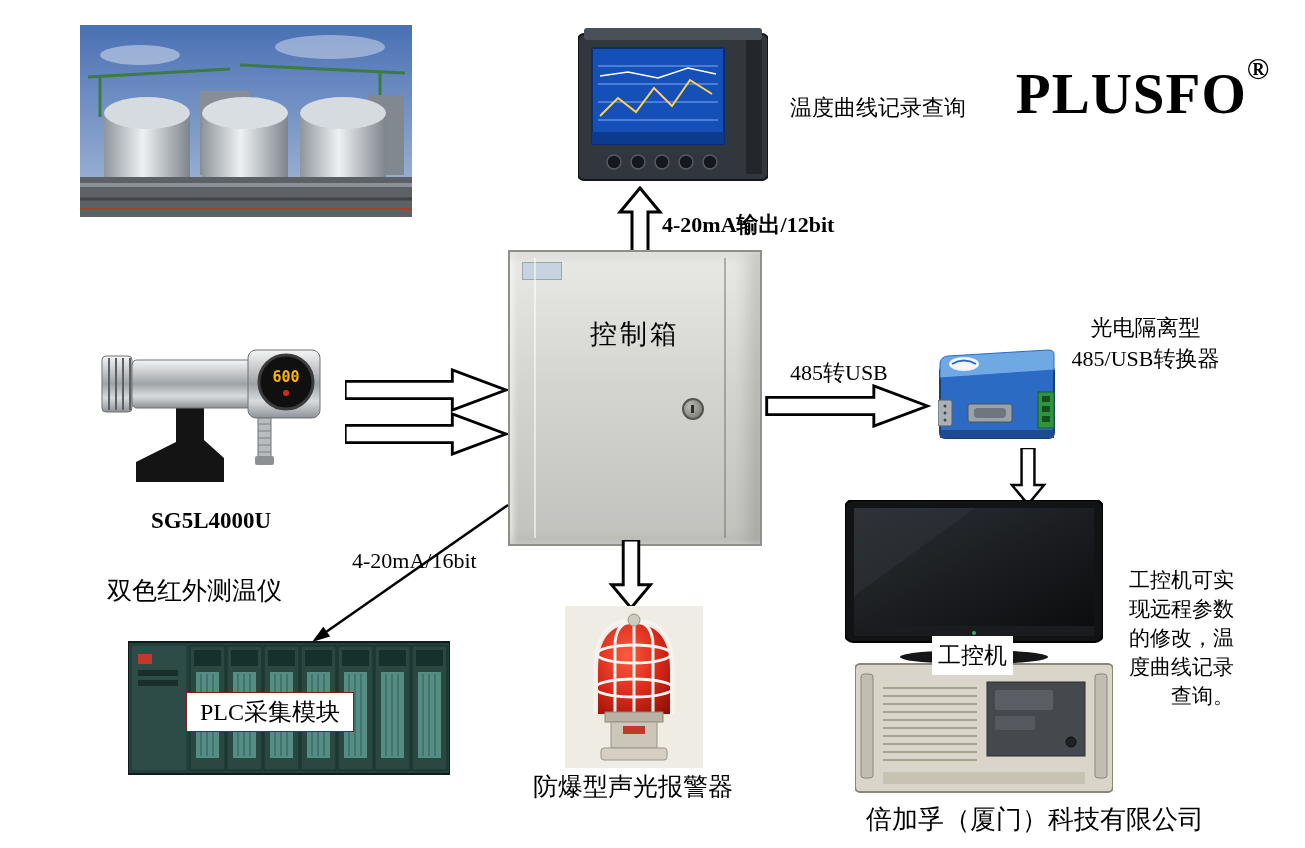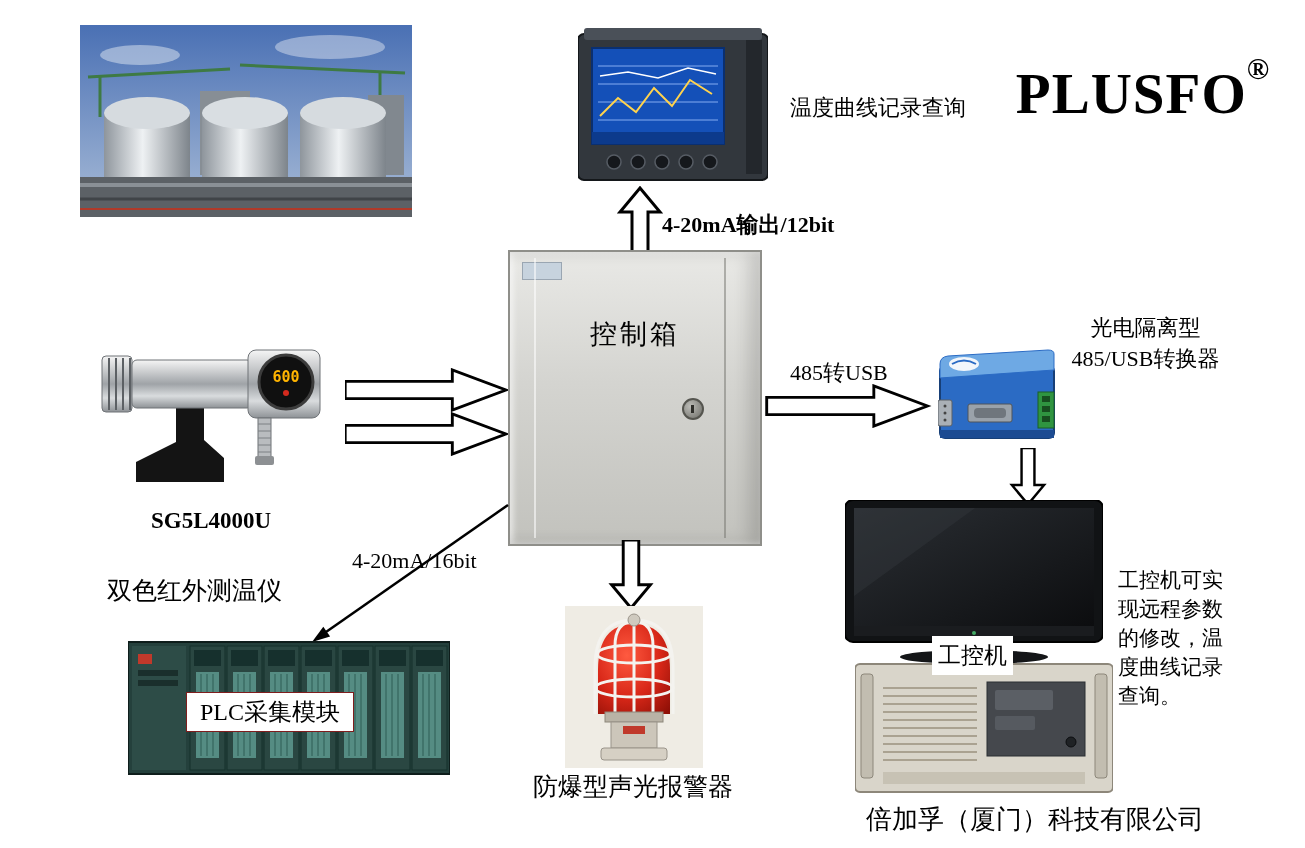--- a/index.html
+++ b/index.html
@@ -1,20 +1,20 @@
 <!DOCTYPE html>
 <html><head>
 <meta charset="utf-8">
 <style>
   html,body{margin:0;padding:0;background:#ffffff;}
   #canvas{position:relative;width:1305px;height:848px;background:#ffffff;overflow:hidden;
           font-family:"Liberation Serif",serif;color:#000;}
   .abs{position:absolute;}
   .lbl{font-family:"Liberation Serif",serif;color:#000;white-space:nowrap;}
-  .lbl.wrap{white-space:normal;}
+  .lbl.wrap{white-space:normal;text-align:right;}
   .arrow{display:block;}
 
   
   .brand-name{font-family:"Liberation Serif",serif;font-weight:bold;font-size:57px;letter-spacing:1px;}
   .brand-reg{font-family:"Liberation Serif",serif;font-weight:bold;font-size:30px;vertical-align:34px;}
 
   
   .control-box{background:linear-gradient(180deg,#e9e9e6 0%,#d4d4d0 45%,#c2c2bd 100%);
                border:2px solid #8f8f8a;
                box-shadow:inset -12px 0 16px rgba(0,0,0,0.14), inset 3px 0 6px rgba(255,255,255,0.65);}

